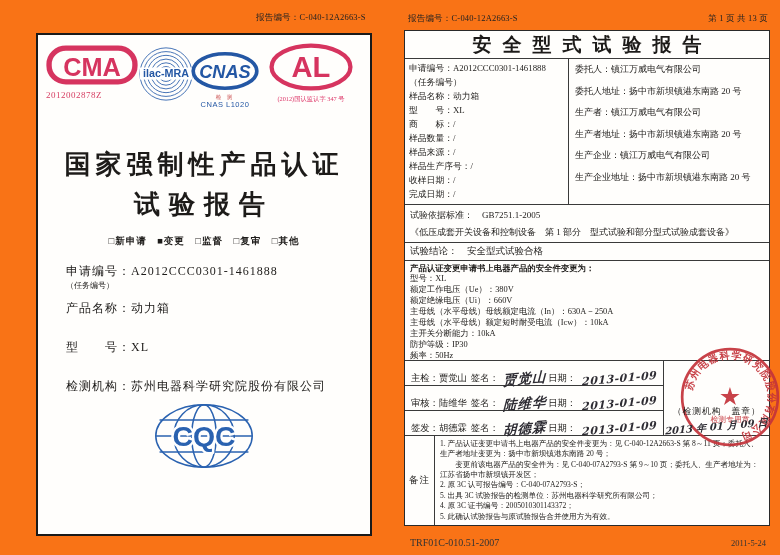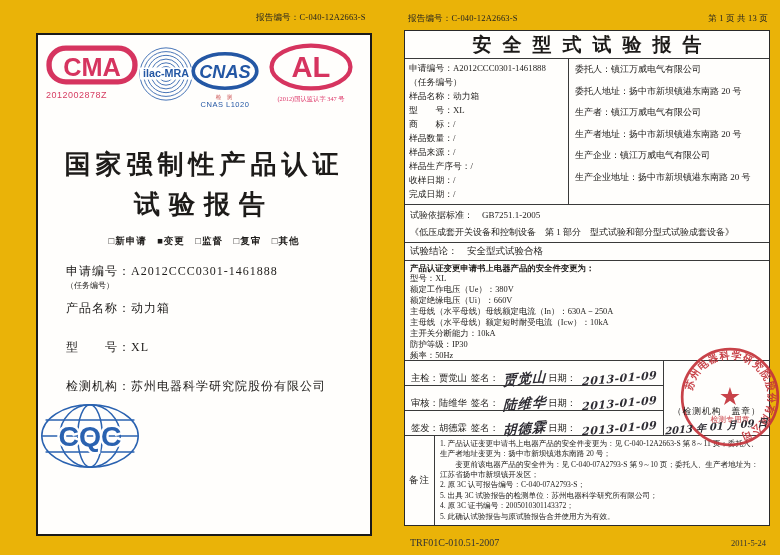--- a/index.html
+++ b/index.html
@@ -3,58 +3,58 @@
 <meta charset="utf-8">
 <style>
   html,body{margin:0;padding:0;}
   body{
     width:780px;height:555px;
     background:#fafaf7;
     font-family:"Liberation Serif", serif;
     color:#1d1b19;
     -webkit-font-smoothing:antialiased;
   }
-  #screen{position:relative;width:780px;height:555px;overflow:hidden;background:#eab308;}
+  #screen{position:relative;width:780px;height:555px;overflow:hidden;background:#f97316;}
 
   
   .tiny-head{position:absolute;font-size:8.5px;letter-spacing:.2px;color:#222;}
   #lp-header{top:12px;left:256px;}
   #rp-header-left{top:13px;left:408px;}
   #rp-header-right{top:13px;right:12px;}
   #footer-left{position:absolute;top:537px;left:410px;font-size:10px;color:#333;}
   #footer-right{position:absolute;top:538px;right:14px;font-size:8.5px;color:#333;}
 
   
   #left-page{
     position:absolute;left:36px;top:33px;width:336px;height:503px;
     background:#fffefc;border:2px solid #1a1a1a;box-sizing:border-box;
   }
   .logo-block{position:absolute;text-align:center;}
   #cma-block{left:8px;top:10px;width:92px;}
-  #cma-number{font-family:Liberation Sans, sans-serif;font-size:9px;color:#d63d62;letter-spacing:.5px;text-align:left;margin-top:1px;}
+  #cma-number{font-family:Liberation Serif, serif;font-size:9px;color:#d63d62;letter-spacing:.5px;text-align:left;margin-top:1px;}
   #ilac-block{left:100px;top:10px;width:56px;text-align:center;}
   #cnas-block{left:152px;top:16px;width:70px;}
   #cnas-sub{font-size:5.5px;color:#c55;letter-spacing:2px;line-height:5px;}
   #cnas-number{font-family:"Liberation Sans",sans-serif;font-size:7.5px;color:#2457a4;letter-spacing:.5px;text-align:center;}
   #al-block{left:230px;top:8px;width:86px;}
   #al-number{font-size:6.3px;color:#d36;white-space:nowrap;margin-top:0;}
 
   #lp-title{position:absolute;top:112px;left:0;width:100%;text-align:center;}
   #lp-title-1{font-size:26px;font-weight:700;letter-spacing:5px;line-height:36px;}
   #lp-title-2{font-size:26px;font-weight:700;letter-spacing:9px;line-height:36px;margin-top:4px;}
   #lp-checkboxes{position:absolute;top:200px;left:0;width:100%;text-align:center;font-size:9.5px;font-weight:bold;letter-spacing:1px;}
 
   #lp-fields{position:absolute;top:228px;left:28px;width:290px;font-size:12px;}
   #lp-fields .lp-line{letter-spacing:1px;}
   #lp-fields .lp-line:nth-child(1){margin-bottom:0;}
   #lp-fields .lp-line:nth-child(2){font-size:8px;letter-spacing:0;margin-bottom:9px;}
   #lp-fields .lp-line:nth-child(3){margin-bottom:22px;}
   #lp-fields .lp-line:nth-child(4){margin-bottom:22px;}
 
-  #cqc-block{position:absolute;top:366px;left:0;width:100%;}
+  #cqc-block{position:absolute;top:366px;left:0;width:100%;text-align:center;}
 
   
   #right-page{
     position:absolute;left:404px;top:30px;width:366px;height:496px;
     background:#fffefc;border:1.5px solid #2a2a2a;box-sizing:border-box;
     display:flex;flex-direction:column;
   }
   .rp-row{border-bottom:1px solid #3a3a3a;box-sizing:border-box;}
   #rp-title-row{height:32px;display:flex;align-items:center;justify-content:center;}
   #rp-title{font-size:19px;font-weight:700;letter-spacing:11px;text-indent:11px;}

